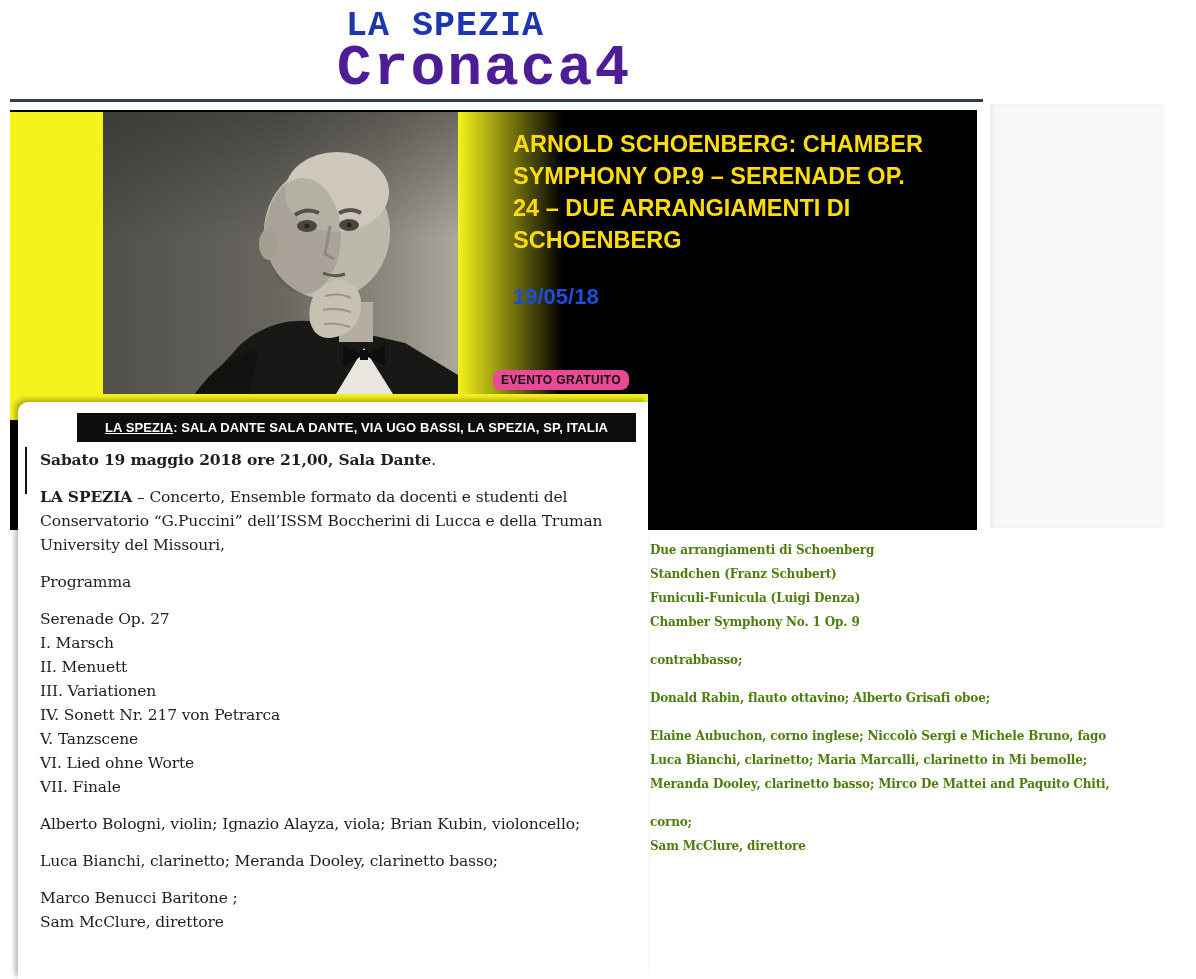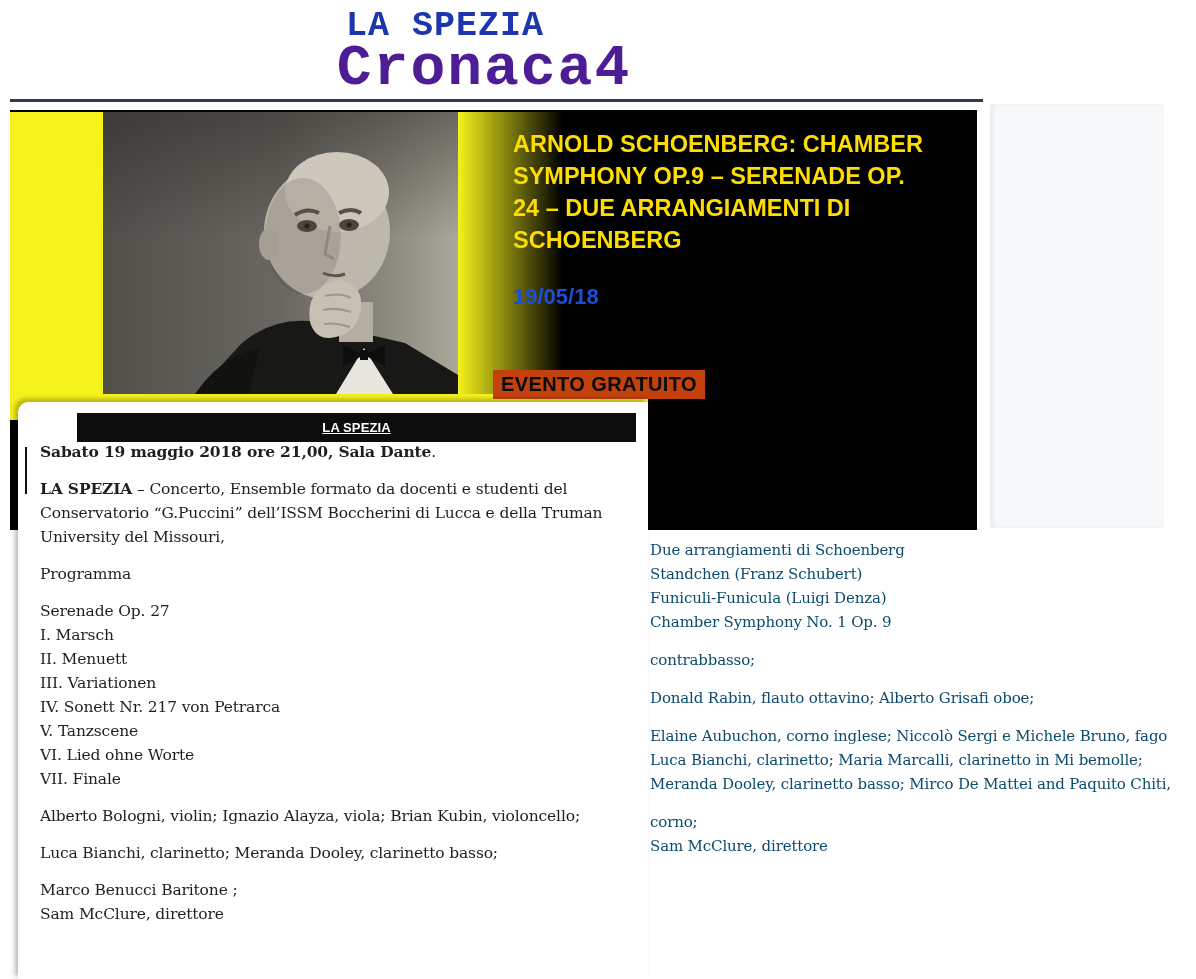--- a/index.html
+++ b/index.html
@@ -35,47 +35,47 @@
   .banner-title{
     position:absolute;left:513px;top:128px;width:420px;z-index:5;
     color:#ffdd00;font-weight:bold;font-size:23.5px;line-height:32px;
   }
   .banner-date{
     position:absolute;left:513px;top:284px;z-index:5;
     color:#1d4ed8;font-weight:bold;font-size:22px;
   }
   .badge{
     position:absolute;left:493px;top:370px;z-index:5;
-    background:#c2410c;color:#0a0a0a;font-weight:bold;font-size:20px;
-    letter-spacing:.4px;padding:3px 8px;white-space:nowrap;
+    background:#ec4899;color:#0a0a0a;font-weight:bold;font-size:12px;
+    letter-spacing:.4px;padding:3px 8px;white-space:nowrap;border-radius:8px;
   }
   
   .card{
     position:absolute;left:18px;top:402px;width:630px;height:577px;background:#fff;
     border-radius:10px 0 0 0;box-shadow:-3px -3px 5px rgba(0,0,0,0.28);z-index:6;
   }
   .loc-bar{
     position:absolute;left:59px;top:11px;width:559px;height:29px;background:#0d0d0d;
     color:#fff;font-weight:bold;font-size:13px;display:flex;align-items:center;
     justify-content:center;white-space:nowrap;letter-spacing:.1px;
   }
   .loc-bar .city{text-decoration:underline;color:#fff;}
   .vrule{position:absolute;left:7px;top:45px;width:2px;height:47px;background:#111;}
   .body-left{
     position:absolute;left:22px;top:38px;width:585px;
     font-family:"DejaVu Serif",serif;font-size:15.5px;line-height:24px;
     letter-spacing:-0.15px;color:#1f1f1f;
   }
-  .body-left p{margin:0 0 13px 0;}
+  .body-left p{margin:8px 0 13px 0;}
   .line{white-space:nowrap;}
   
   .body-right{
     position:absolute;left:650px;top:538px;width:546px;z-index:2;
-    font-family:"DejaVu Serif",serif;font-size:15px;line-height:24px;
-    letter-spacing:-0.15px;color:#0c4a6e;
+    font-family:"DejaVu Serif",serif;font-size:12px;line-height:24px;
+    letter-spacing:-0.15px;color:#4d7c0f;font-weight:bold;
   }
   .body-right p{margin:0 0 14px 0;}
   b,.bold{font-weight:bold;}
 </style>
 </head>
 <body>
 
 <div class="logo-top">LA SPEZIA</div>
 <div class="logo-main">Cronaca4</div>
 <div class="navy-rule"></div>
@@ -134,20 +134,21 @@
 
 <div class="fade"></div>
 <div class="banner-title">ARNOLD SCHOENBERG: CHAMBER SYMPHONY OP.9 – SERENADE OP. 24 – DUE ARRANGIAMENTI DI SCHOENBERG</div>
 <div class="banner-date">19/05/18</div>
 <div class="badge">EVENTO GRATUITO</div>
 
 <div class="card">
 
   <div class="loc-bar">
     <span class="city">LA SPEZIA</span>
+      <span>: SALA DANTE SALA DANTE, VIA UGO BASSI, LA SPEZIA, SP, ITALIA</span>
   </div>
 
   <div class="vrule"></div>
 
   <div class="body-left">
     <p><b>Sabato 19 maggio 2018 ore 21,00, Sala Dante</b><span>.</span></p>
 
     <p><b>LA SPEZIA</b><span> – Concerto, Ensemble formato da docenti e studenti del Conservatorio “G.Puccini” dell’ISSM Boccherini di Lucca e della Truman University del Missouri,</span></p>
 
     <p>Programma</p>

